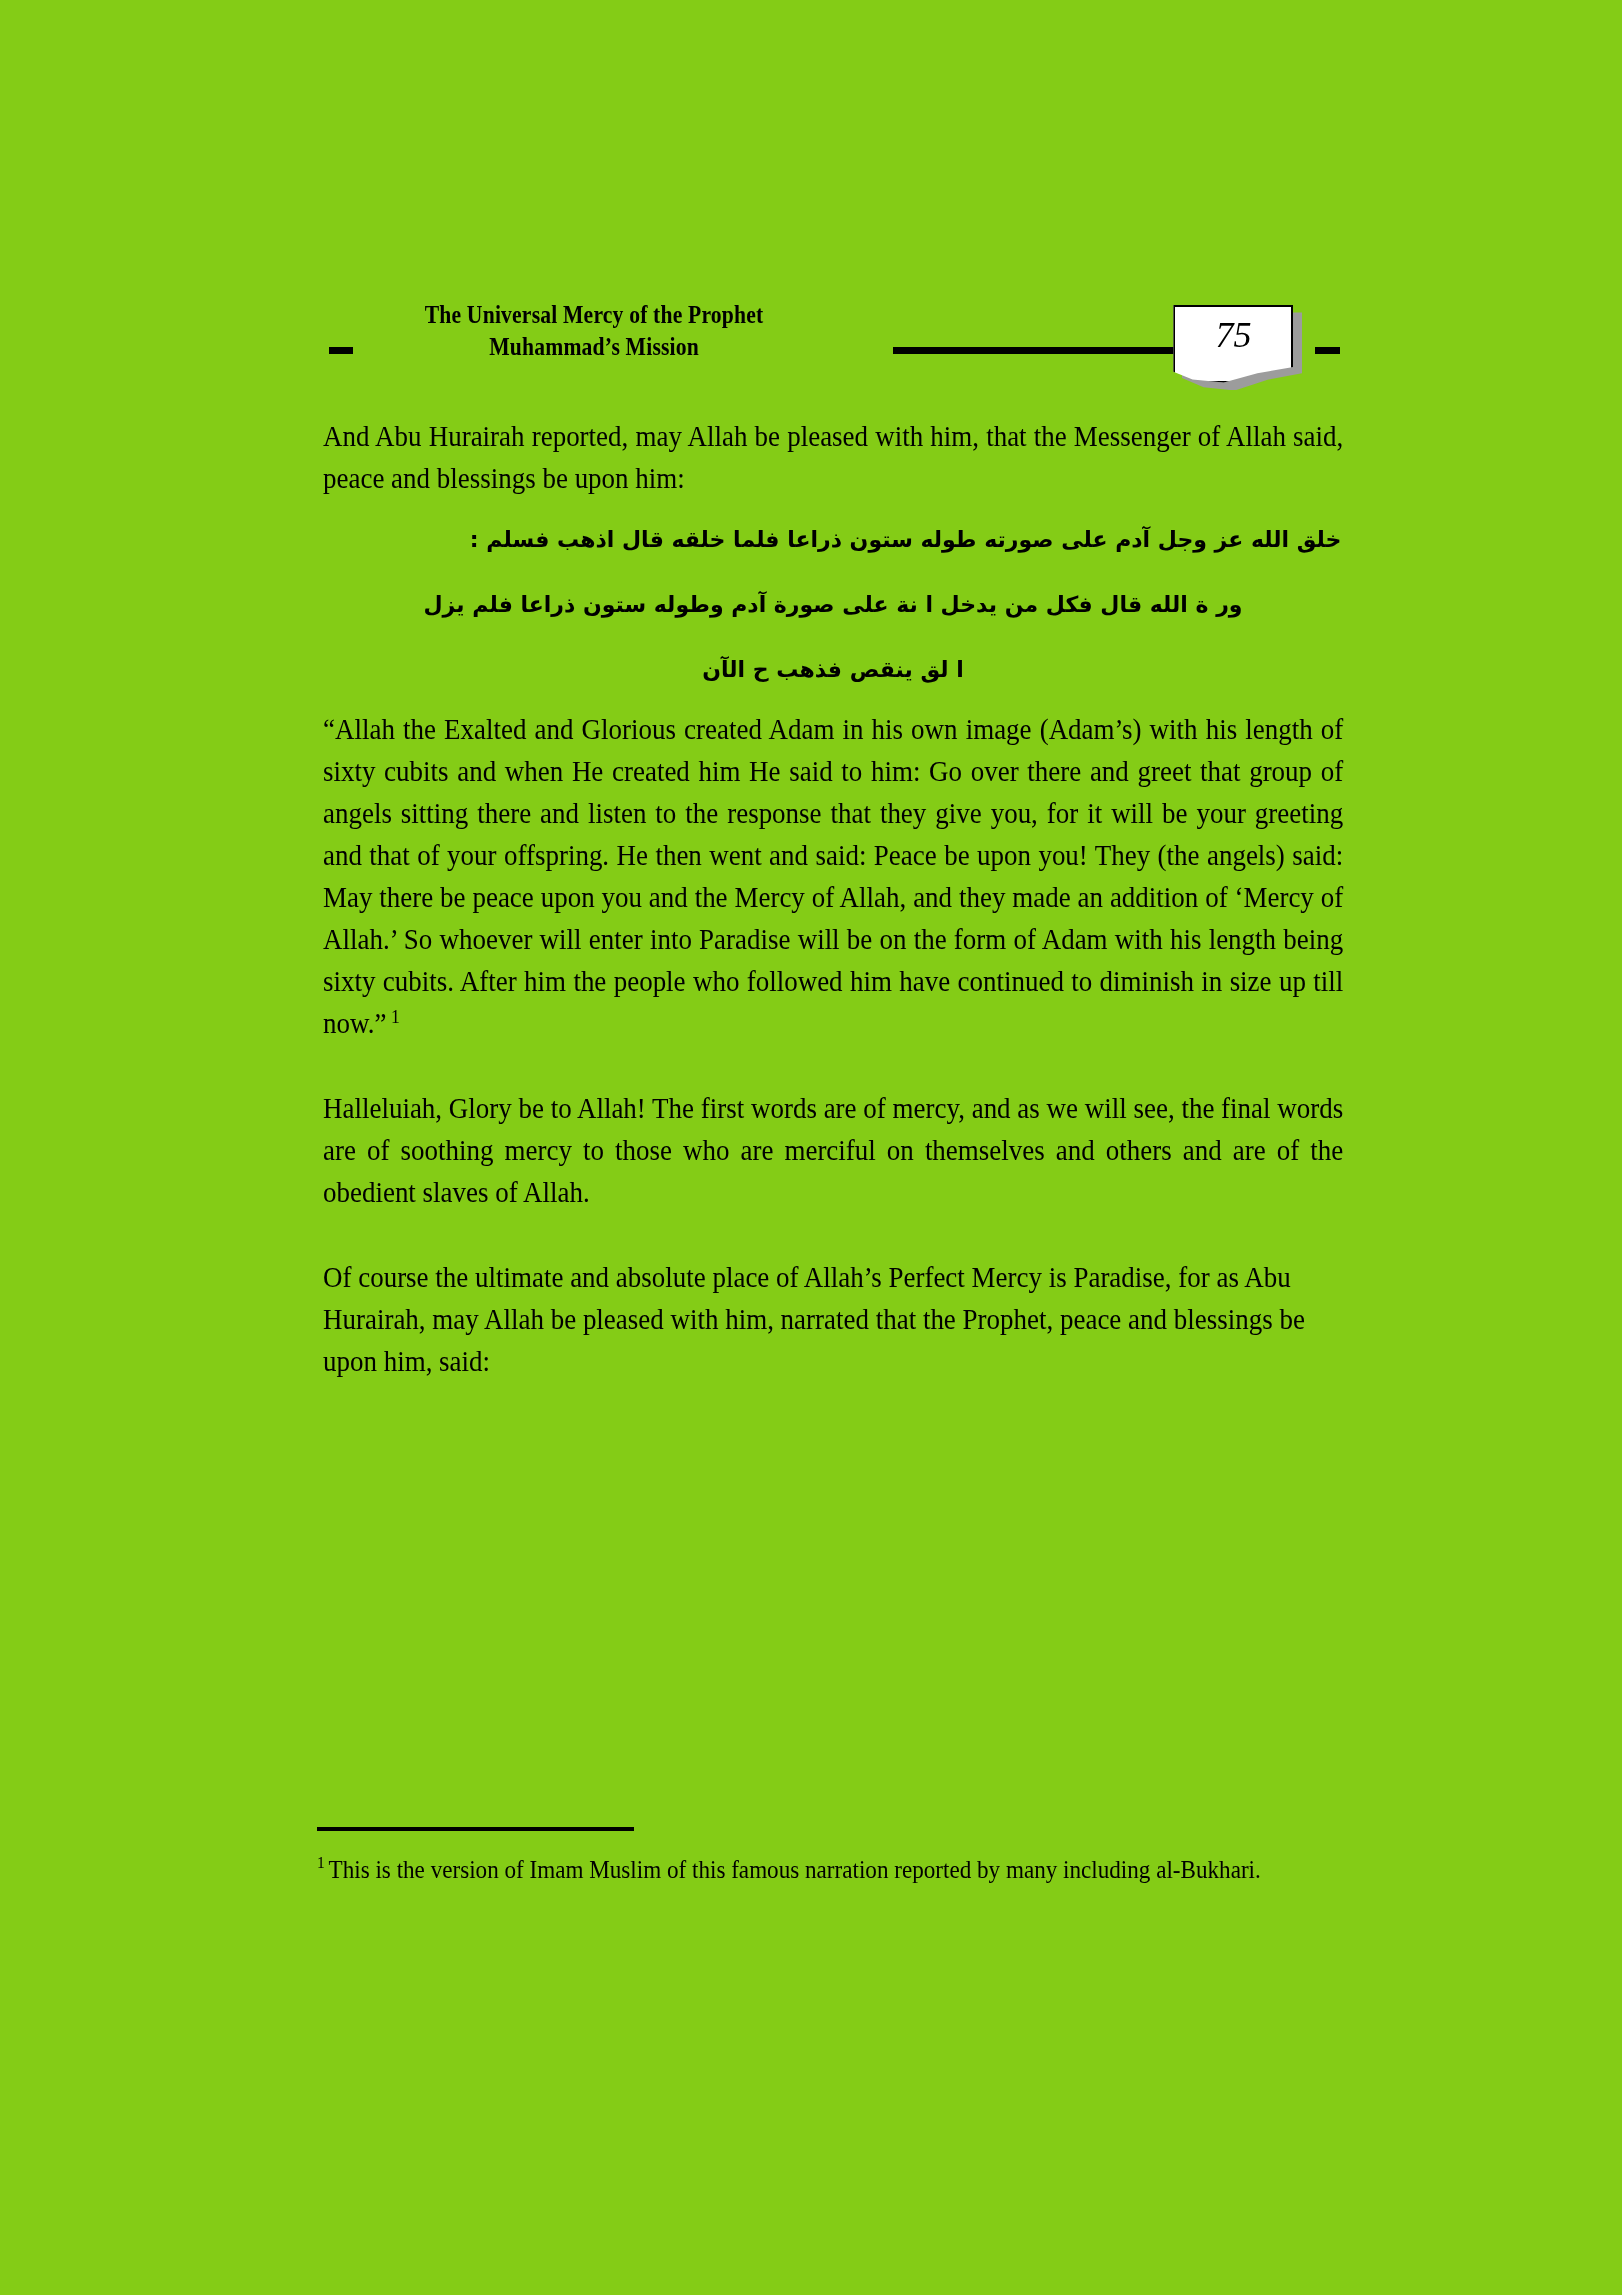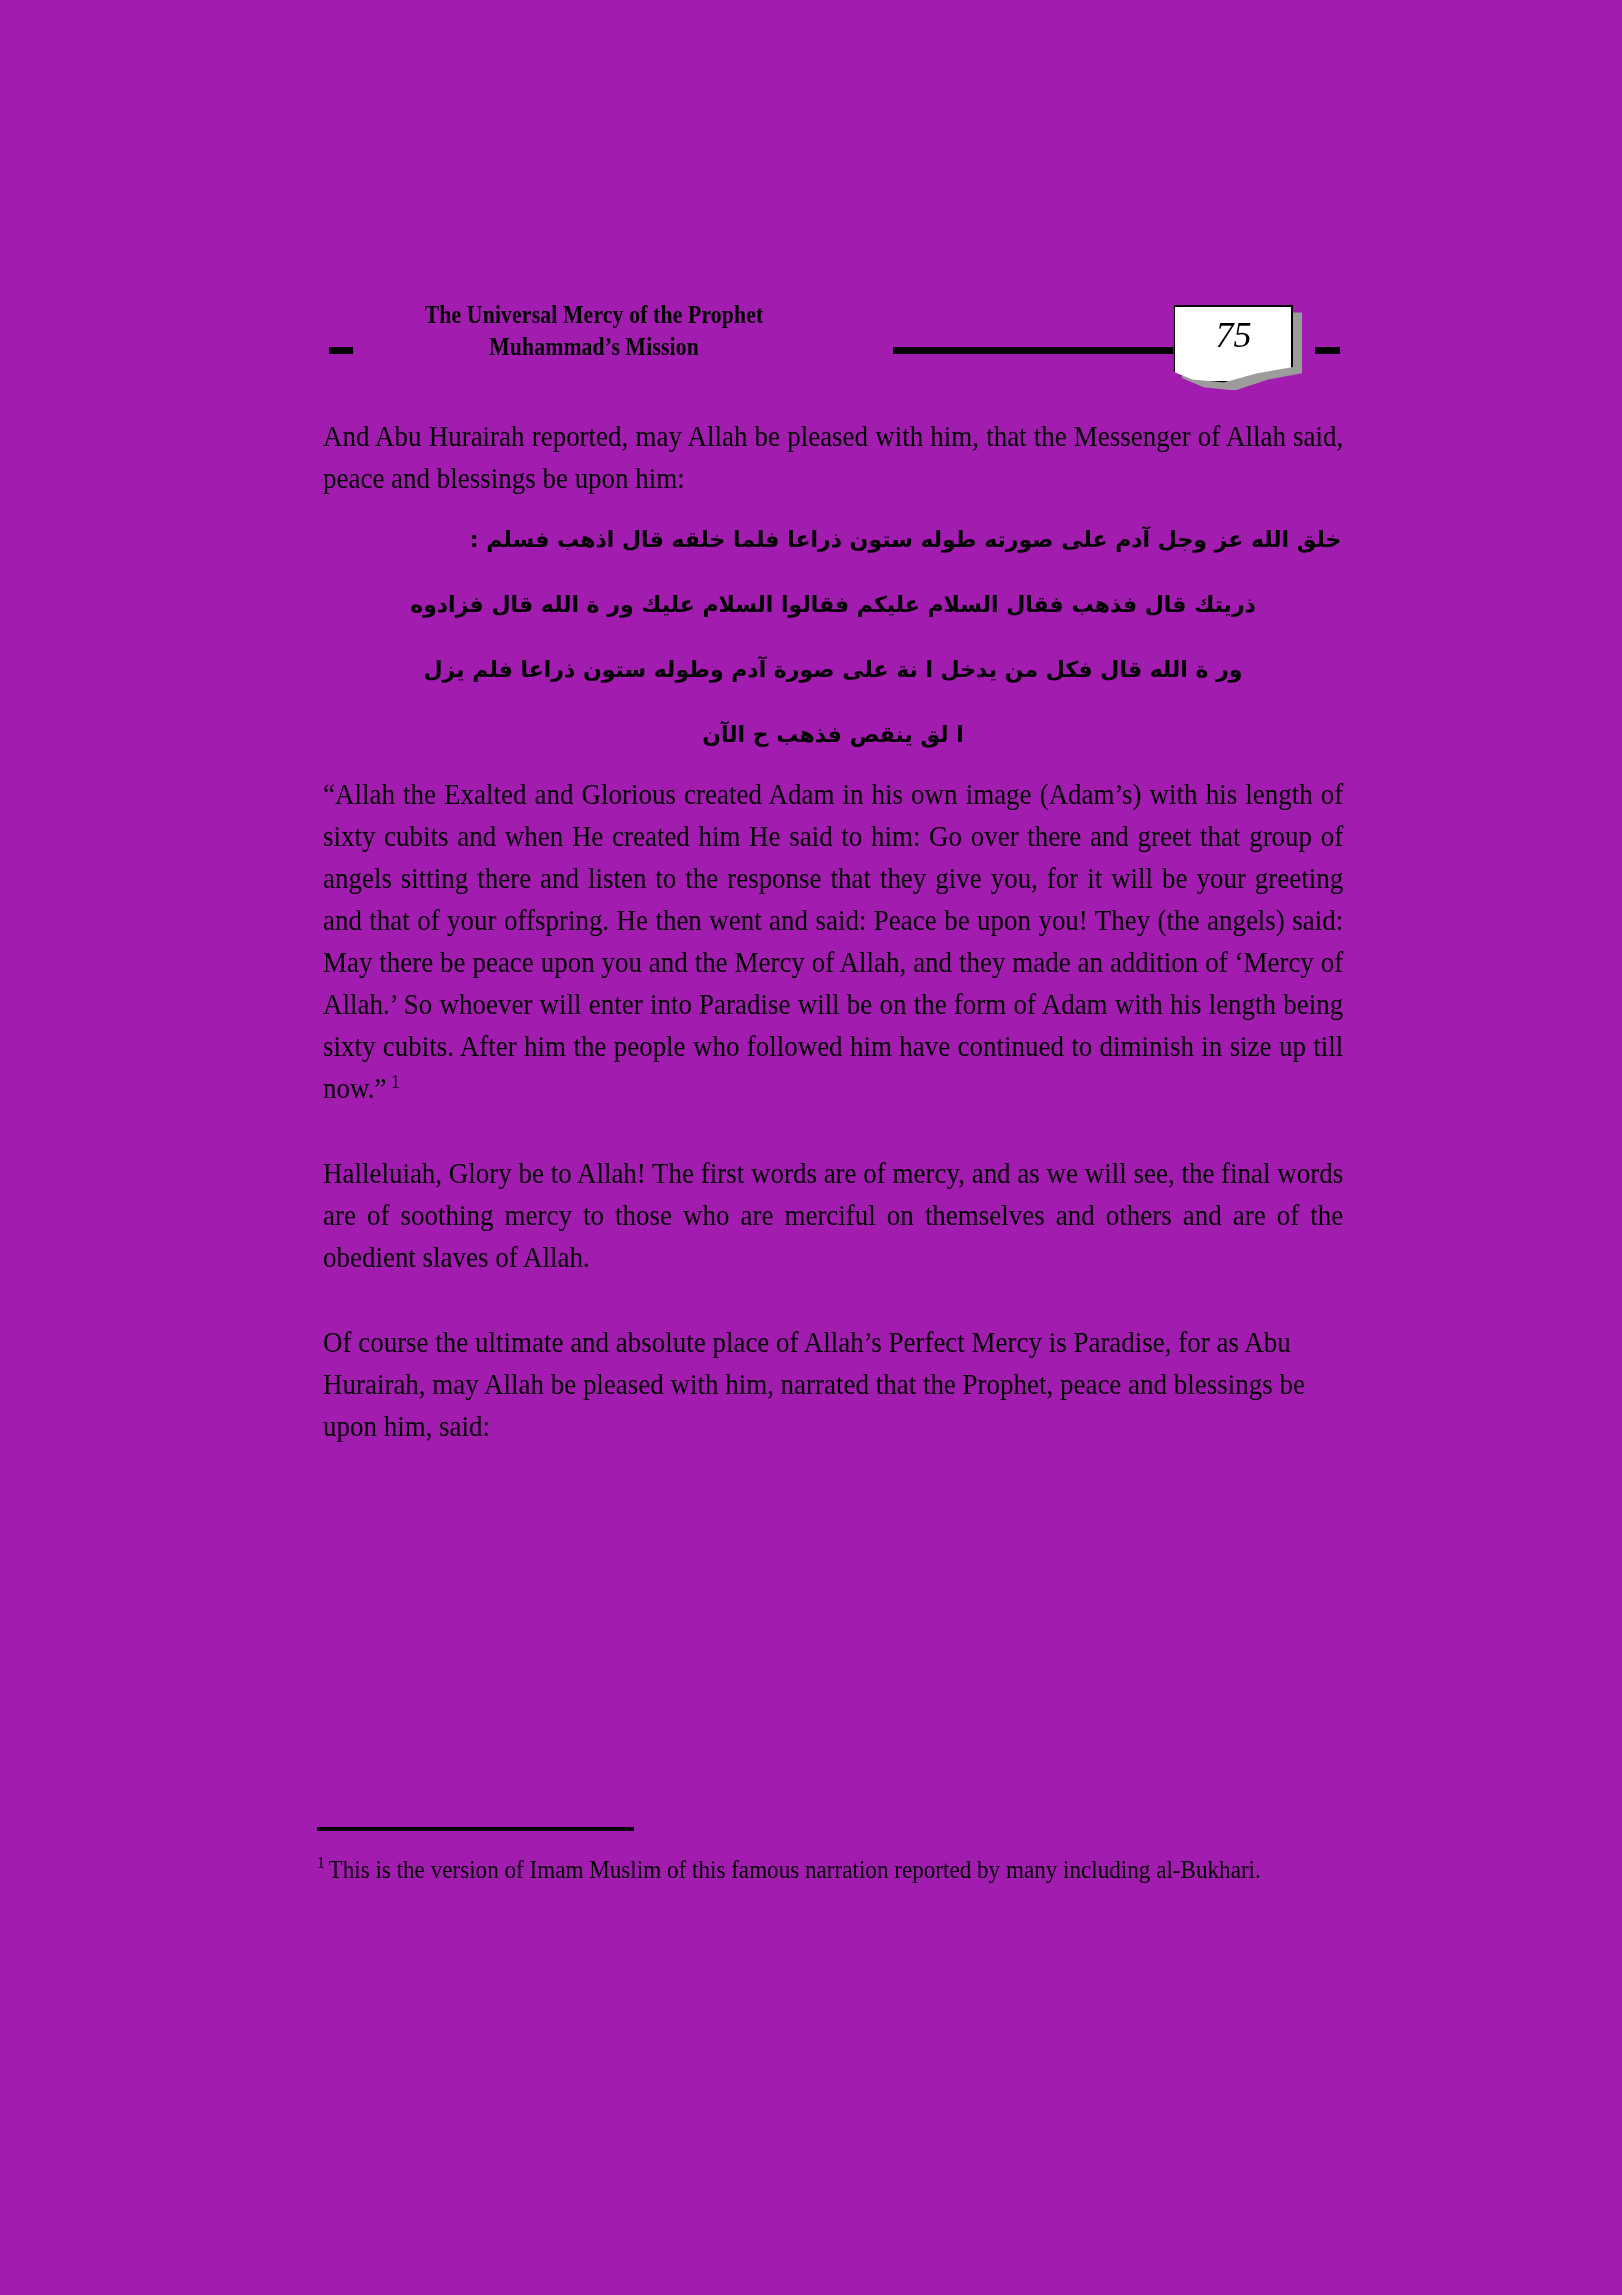--- a/index.html
+++ b/index.html
@@ -15,21 +15,21 @@
     font-family: "Liberation Serif", "DejaVu Serif", serif;
     color: #000000;
     overflow: hidden;
   }
 
   .page {
     position: absolute;
     left: 0; top: 0;
     width: 1622px;
     height: 2295px;
-    background: #a21caf;
+    background: #84cc16;
   }
 
   
   .header {
     position: absolute;
     left: 323px;
     top: 299px;
     width: 990px;
     height: 95px;
   }
@@ -217,21 +217,20 @@
 
     <div class="header-dash-right"></div>
   </div>
 
   <div class="content">
 
     <p class="body">And Abu Hurairah reported, may Allah be pleased with him, that the Messenger of Allah said, peace and blessings be upon him:</p>
 
     <div class="arabic-block">
       <span class="arabic-line ar-1">خلق الله عز وجل آدم على صورته طوله ستون ذراعا فلما خلقه قال اذهب فسلم :</span>
-      <span class="arabic-line ar-3">ذريتك قال فذهب فقال السلام عليكم فقالوا السلام عليك ور  ة الله قال فزادوه</span>
       <span class="arabic-line ar-4">ور  ة الله قال فكل من يدخل ا  نة على صورة آدم وطوله ستون ذراعا فلم يزل</span>
       <span class="arabic-line ar-5">ا لق ينقص فذهب ح   الآن</span>
     </div>
 
     <p class="body"><span>“Allah the Exalted and Glorious created Adam in his own image (Adam’s) with his length of sixty cubits and when He created him He said to him: Go over there and greet that group of angels sitting there and listen to the response that they give you, for it will be your greeting and that of your offspring. He then went and said: Peace be upon you! They (the angels) said: May there be peace upon you and the Mercy of Allah, and they made an addition of ‘Mercy of Allah.’ So whoever will enter into Paradise will be on the form of Adam with his length being sixty cubits. After him the people who followed him have continued to diminish in size up till now.”</span><span class="fn-marker">1</span></p>
 
     <div class="gap-md"></div>
 
     <p class="body">Halleluiah, Glory be to Allah! The first words are of mercy, and as we will see, the final words are of soothing mercy to those who are merciful on themselves and others and are of the obedient slaves of Allah.</p>
 

